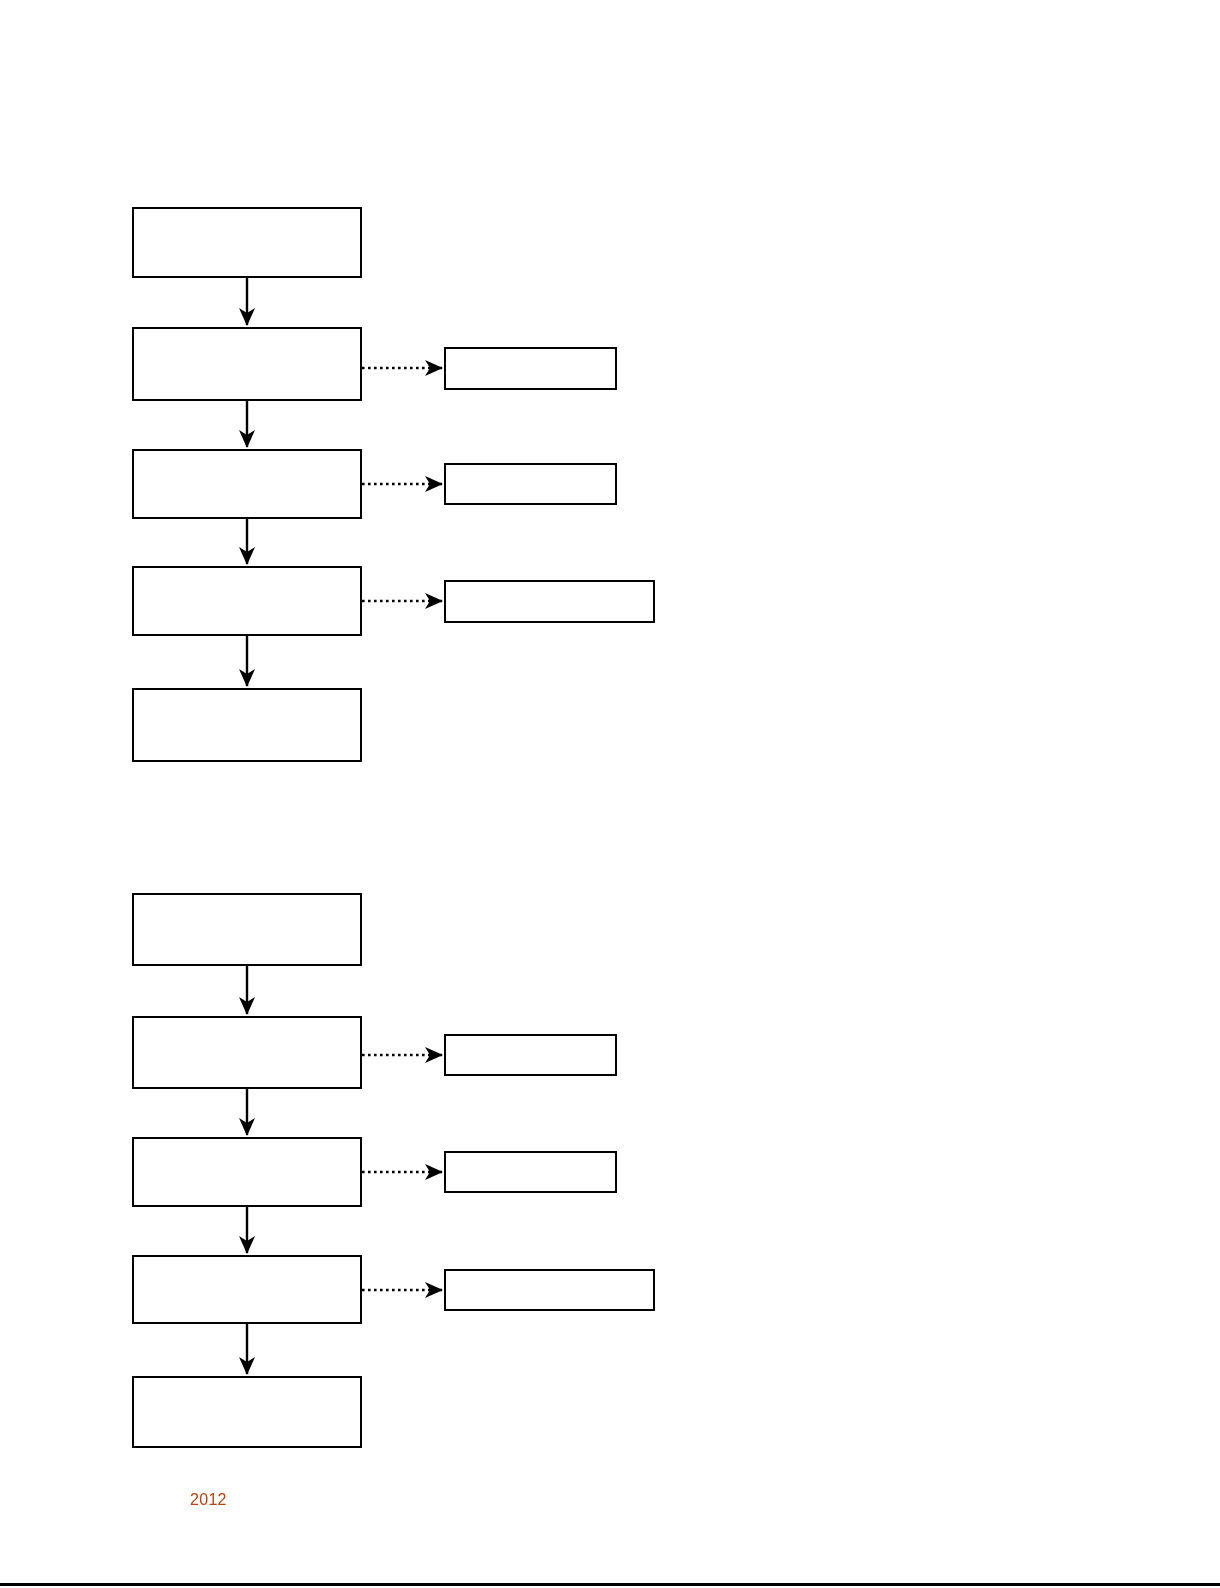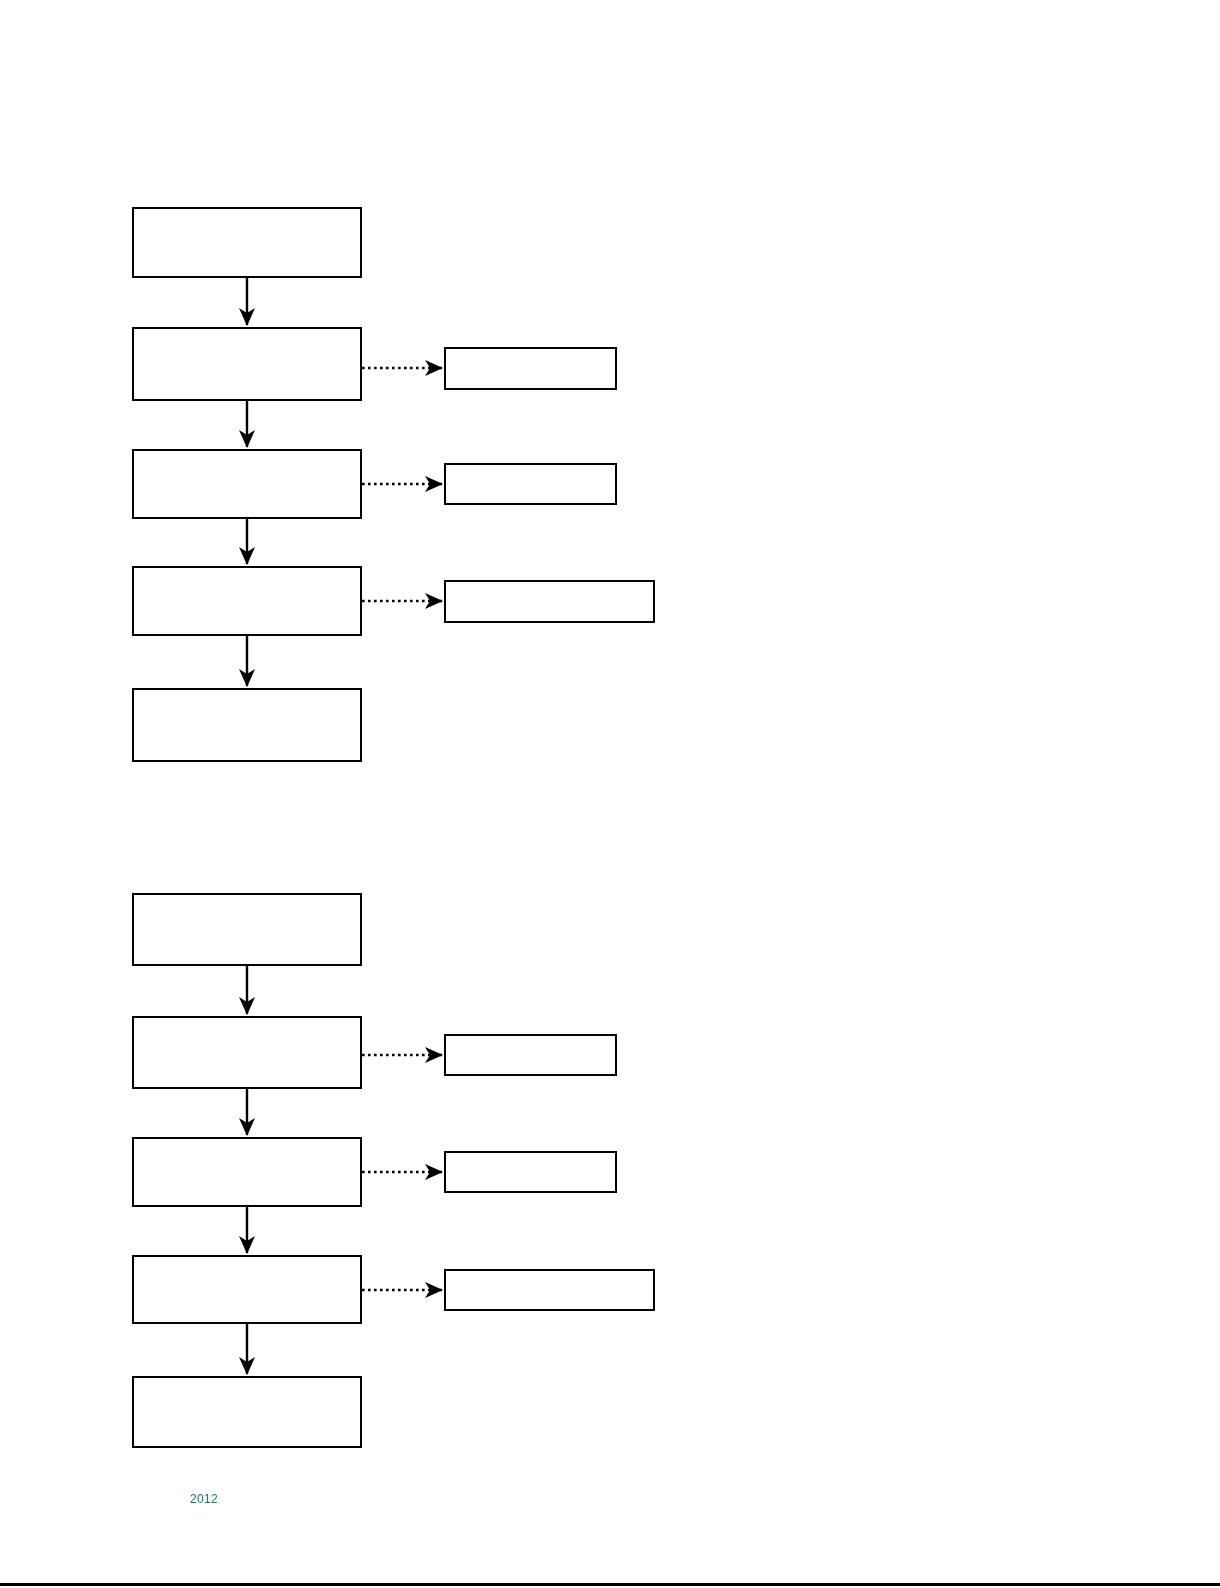--- a/index.html
+++ b/index.html
@@ -32,23 +32,23 @@
   .side-box {
     position: absolute;
     box-sizing: border-box;
     border: 2.5px solid #000000;
     background: #ffffff;
   }
   .footer-year {
     position: absolute;
     left: 190px;
     top: 1491px;
-    font-size: 12px;
+    font-size: 16px;
     line-height: 17px;
-    color: #0f766e;
+    color: #c2410c;
     letter-spacing: 0.3px;
   }
   .bottom-rule {
     position: absolute;
     left: 0;
     top: 1583px;
     width: 1220px;
     height: 3px;
     background: #000000;
   }

